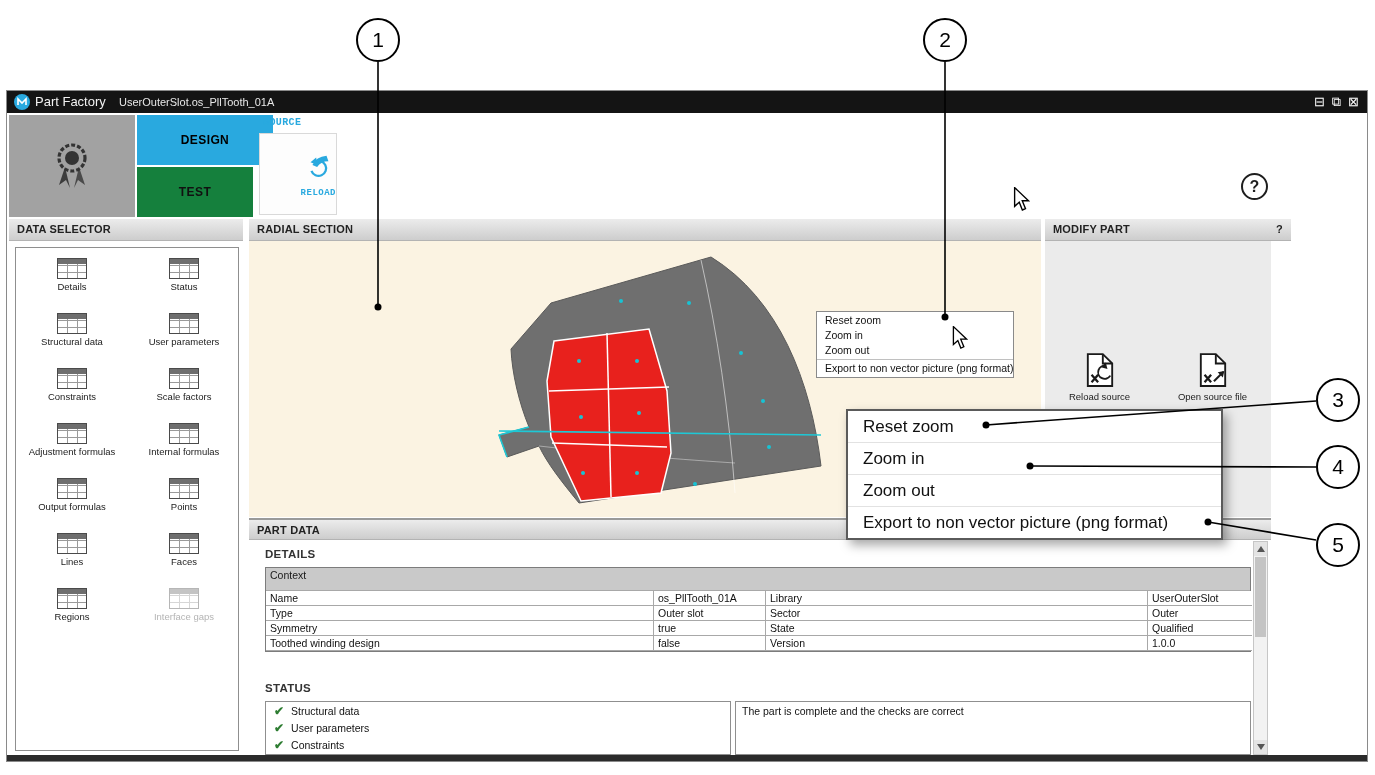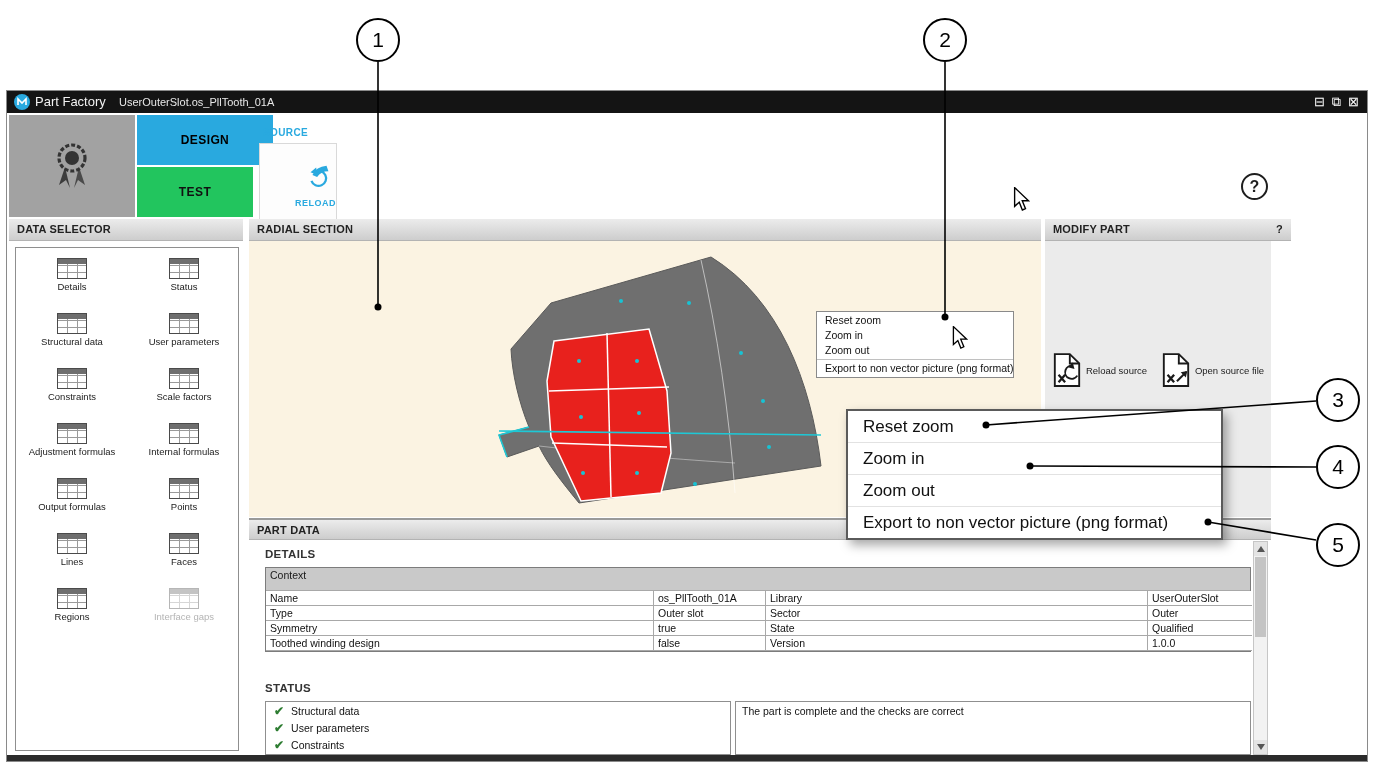--- a/index.html
+++ b/index.html
@@ -12,22 +12,22 @@
 
   .titlebar { position:absolute; left:0; top:0; width:100%; height:22px; background:#141414; color:#fff; }
   .titlebar .app-name { position:absolute; left:28px; top:0; line-height:22px; font-size:13px; color:#f2f2f2; }
   .titlebar .doc-name { position:absolute; left:112px; top:0; line-height:22px; font-size:11px; color:#e8e8e8; }
   .win-controls { position:absolute; right:8px; top:0; height:22px; display:flex; gap:7px; align-items:center; }
   .win-controls span { color:#fff; font-size:13px; line-height:22px; cursor:default; }
 
   .toolbar { position:absolute; left:0; top:22px; width:100%; height:106px; background:#fff; }
   .badge-box { position:absolute; left:2px; top:2px; width:126px; height:102px; background:#a2a2a2; display:flex; align-items:center; justify-content:center; }
   .btn-design { position:absolute; left:130px; top:2px; width:136px; height:50px; background:#29A9DF; color:#000000; font-weight:bold; font-size:12px; display:flex; align-items:center; justify-content:center; letter-spacing:.4px; }
-  .btn-test { position:absolute; left:130px; top:54px; width:116px; height:50px; background:#22c55e; color:#111; font-weight:bold; font-size:12px; display:flex; align-items:center; justify-content:center; letter-spacing:.4px; }
-  .source-group { position:absolute; left:250px; top:12px; width:84px; height:102px; }
+  .btn-test { position:absolute; left:130px; top:54px; width:116px; height:50px; background:#15803d; color:#111; font-weight:bold; font-size:12px; display:flex; align-items:center; justify-content:center; letter-spacing:.4px; }
+  .source-group { position:absolute; left:250px; top:2px; width:84px; height:102px;font-family:Liberation Mono, monospace; }
   .source-label { color:#29A9DF; font-weight:bold; font-size:10px; padding:2px 6px; letter-spacing:.4px; }
   .reload-btn { position:absolute; left:2px; top:18px; width:78px; height:82px; border:1px solid #d9d9d9; background:#fdfdfd; display:flex; flex-direction:column; align-items:flex-end; justify-content:center; gap:5px; }
   .reload-btn .lbl { color:#29A9DF; font-size:9px; font-weight:bold; letter-spacing:.5px; }
   .help-circle { position:absolute; left:1234px; top:60px; width:27px; height:27px; border:2.5px solid #1e1e1e; border-radius:50%; display:flex; align-items:center; justify-content:center; font-weight:bold; font-size:16px; color:#1e1e1e; background:#fff; }
 
   
   .phdr { position:absolute; height:22px; background:linear-gradient(#ececec,#cdcdcd); border-bottom:1px solid #b3b3b3; font-size:11px; font-weight:bold; color:#222; line-height:21px; padding:0 8px; letter-spacing:.2px; }
 
   
   .ds-box { position:absolute; left:8px; top:156px; width:224px; height:504px; border:1px solid #8f8f8f; background:#fff; }
@@ -49,21 +49,21 @@
   .menu-sm { position:absolute; left:567px; top:70px; width:198px; background:#fff; border:1px solid #8a8a8a; padding:1px 0; }
   .menu-sm .mi { font-size:10.5px; line-height:15px; padding:0 8px; color:#111; cursor:pointer; white-space:nowrap; }
   .menu-sm .sep { border-top:1px solid #c0c0c0; margin:1px 0; }
   .menu-lg { position:absolute; left:839px; top:318px; width:377px; background:#fff; border:2px solid #5a5a5a; box-shadow:4px 5px 10px rgba(0,0,0,.35); z-index:50; }
   .menu-lg .mi { font-size:17px; line-height:31px; padding:0 15px; color:#111; cursor:pointer; border-bottom:1px solid #e2e2e2; white-space:nowrap; }
   .menu-lg .mi:last-child { border-bottom:none; }
 
   
   .mp-box { position:absolute; left:1038px; top:150px; width:226px; height:276px; background:#ebebeb; }
   .mp-buttons { position:absolute; left:0; top:112px; width:100%; display:flex; justify-content:space-around; }
-  .mp-btn { display:flex; align-items:center; gap:4px; cursor:pointer; }
+  .mp-btn { display:flex; flex-direction:column; align-items:center; gap:4px; cursor:pointer; }
   .mp-btn .lbl { font-size:9.5px; color:#222; }
 
   
   .pd-content { position:absolute; left:242px; top:449px; width:1022px; height:215px; background:#fff; overflow:hidden; }
   .sec-label { position:absolute; font-size:11.5px; font-weight:bold; color:#333; letter-spacing:.3px; }
   .det-table { position:absolute; left:16px; top:27px; width:986px; border:1px solid #7c7c7c; font-size:10.5px; color:#111; }
   .det-row { display:grid; grid-template-columns:388px 112px 382px 104px; }
   .det-row > div { height:15px; line-height:14px; padding:0 4px; border-right:1px solid #a8a8a8; border-bottom:1px solid #a8a8a8; overflow:hidden; white-space:nowrap; background:#fff; }
   .det-row > div:last-child { border-right:none; }
   .det-section { height:23px; line-height:14px; padding:0 4px; background:#c9c9c9; border-bottom:1px solid #a8a8a8; color:#1a1a1a; }

